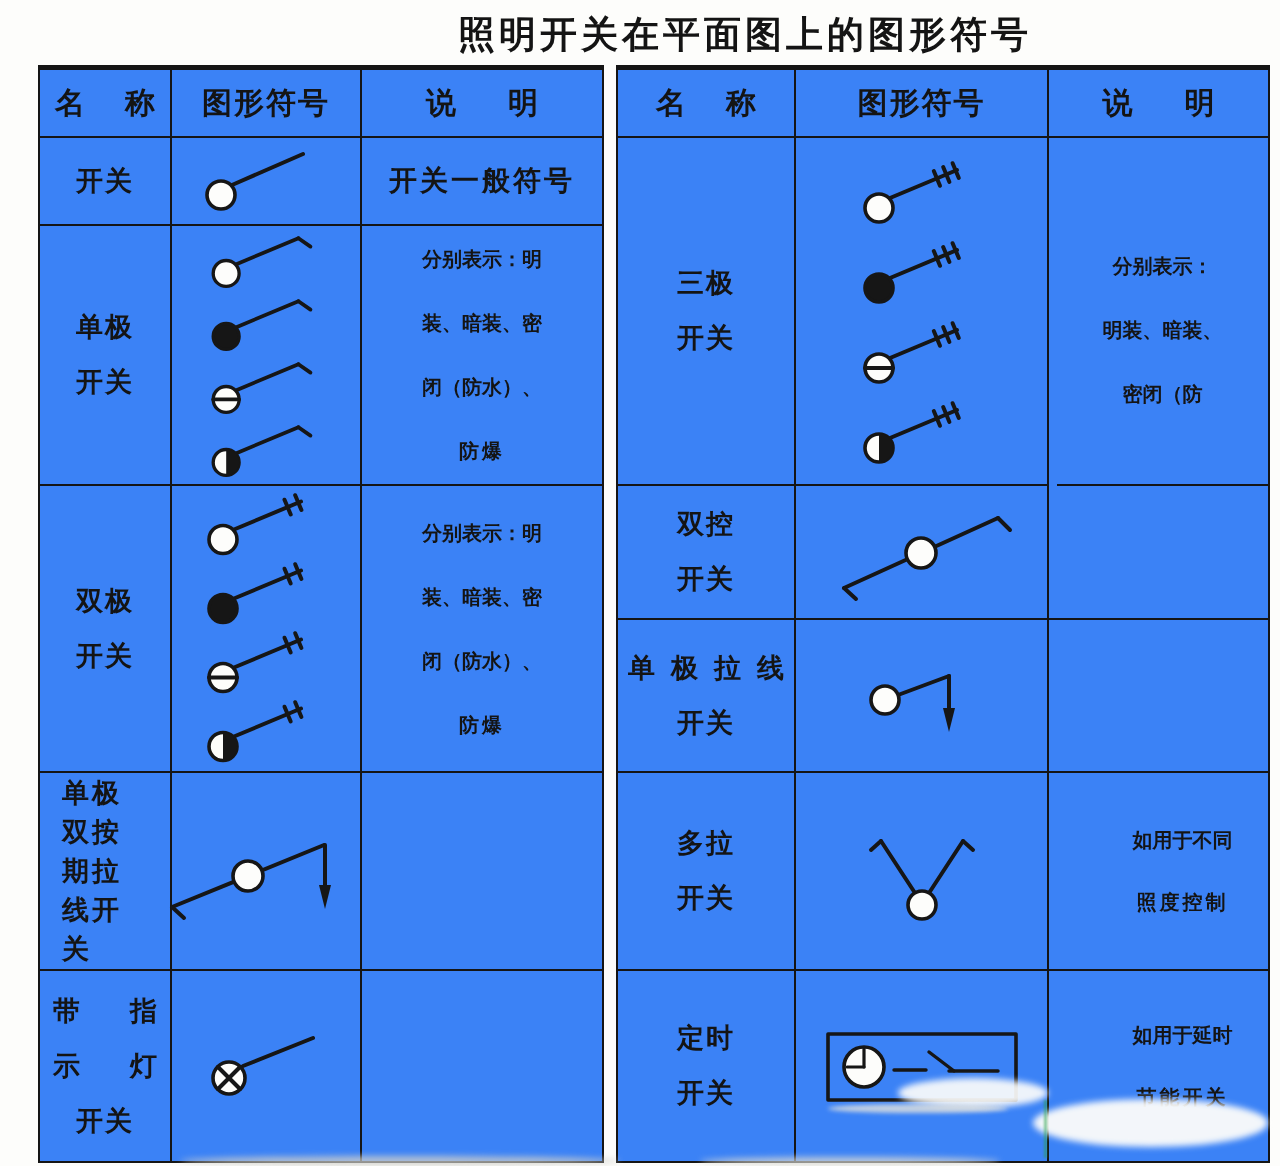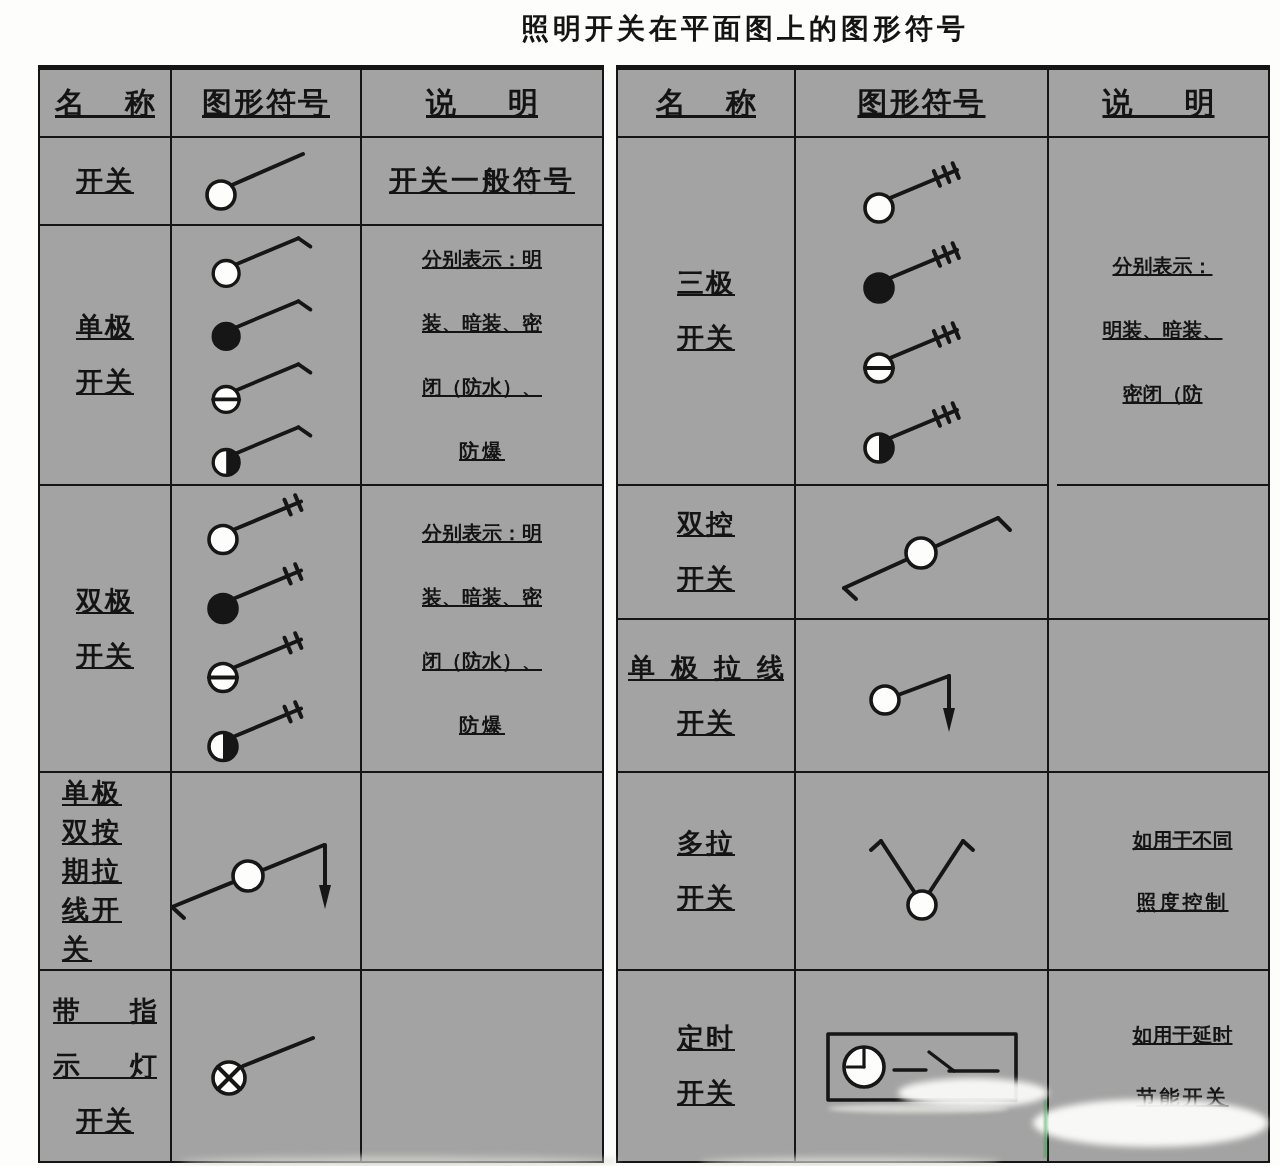--- a/index.html
+++ b/index.html
@@ -2,24 +2,24 @@
 <html><head>
 <meta charset="utf-8">
 <style>
   html,body{margin:0;padding:0;}
   body{
     width:1280px;height:1166px;background:#fdfdfb;position:relative;overflow:hidden;
     font-family:"Liberation Serif","DejaVu Serif",serif;color:#141414;
   }
   .title{
     position:absolute;top:10px;left:745px;transform:translateX(-50%);
-    font-size:28px;font-weight:700;letter-spacing:4px;white-space:nowrap;
+    font-size:37px;font-weight:700;letter-spacing:4px;white-space:nowrap;
   }
   .tables{position:absolute;left:38px;top:65px;display:flex;gap:12px;}
-  .tbl{display:grid;background:#a3a3a3;border:2px solid #151515;border-top-width:5px;text-decoration:underline;}
+  .tbl{display:grid;background:#3b82f6;border:2px solid #151515;border-top-width:5px;}
   .tbl-left{grid-template-columns:132px 190px 240px;grid-template-rows:68px 88px 260px 287px 198px 190px;}
   .tbl-right{grid-template-columns:178px 253px 219px;grid-template-rows:68px 348px 134px 153px 198px 190px;}
   .cell{
     border-right:2px solid #151515;border-bottom:2px solid #151515;
     display:flex;flex-direction:column;align-items:center;justify-content:center;
     box-sizing:border-box;position:relative;
   }
   .cell.lc{border-right:none;align-items:center;}
   .cell.lr{border-bottom:none;}
   .hdr{font-size:30px;font-weight:700;}

